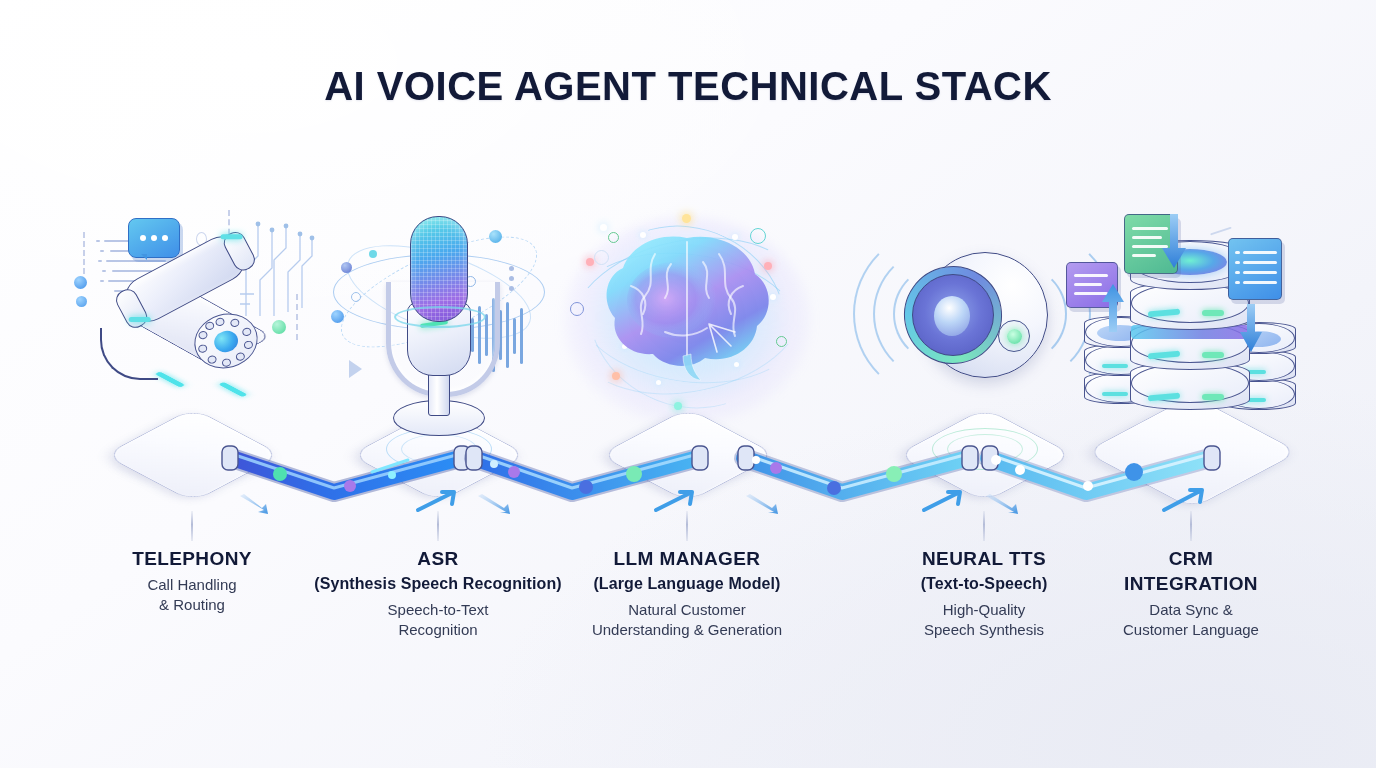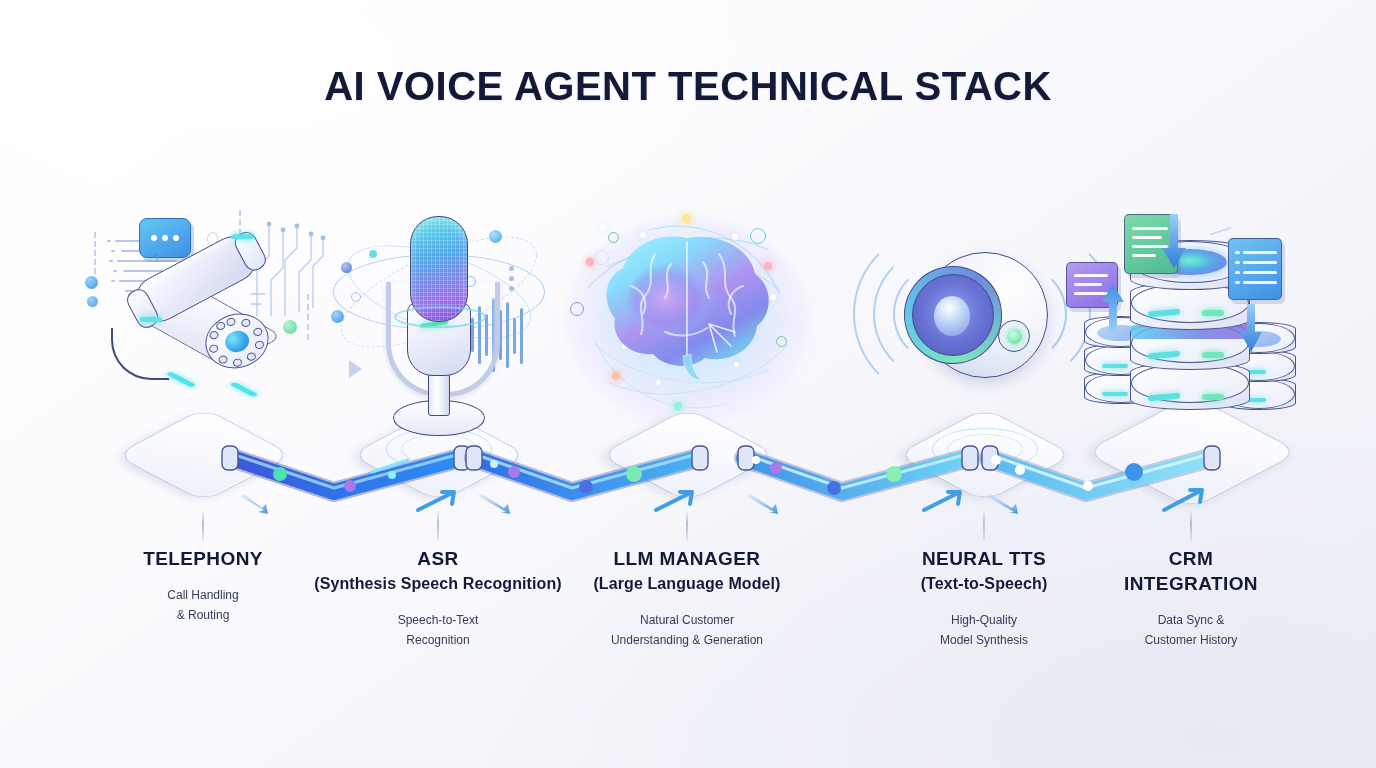--- a/index.html
+++ b/index.html
@@ -138,22 +138,22 @@
     letter-spacing: 0.4px;
   }
   .l-sub {
     font-size: 16px;
     line-height: 25px;
     font-weight: bold;
     color: #121a38;
     letter-spacing: 0.1px;
   }
   .l-desc {
-    margin-top: 14px;
-    font-size: 12px;
+    margin-top: 4px;
+    font-size: 15px;
     line-height: 20px;
     color: #333b55;
   }
 
   
   .phone-body {
     position: absolute;
     left: 50%; top: 76px;
     width: 128px; height: 78px;
     margin-left: -60px;
@@ -499,21 +499,21 @@
   }
   .arrow-v svg { display: block; }
 </style>
 </head>
 <body>
 
 <div id="canvas">
 
   <div id="title">AI VOICE AGENT TECHNICAL STACK</div>
 
-  <div class="stage" style="left:67px; width:272px;">
+  <div class="stage" style="left:56px; width:272px;">
     <div class="art">
 
       <div class="code-line" style="left:48px; top:30px; width:56px;"></div>
       <div class="code-line" style="left:54px; top:40px; width:44px;"></div>
       <div class="code-line" style="left:50px; top:50px; width:60px;"></div>
       <div class="code-line" style="left:56px; top:60px; width:40px;"></div>
       <div class="code-line" style="left:52px; top:70px; width:52px;"></div>
       <div class="code-line" style="left:58px; top:80px; width:36px;"></div>
       <div class="code-line" style="left:40px; top:30px; width:4px;"></div>
       <div class="code-line" style="left:44px; top:40px; width:4px;"></div>
@@ -757,21 +757,21 @@
       <div class="spk-dome"></div>
       <div class="spk-led"></div>
     </div>
 
     <div class="tick"></div>
     <div class="labels">
       <div class="l-title">NEURAL TTS</div>
       <div class="l-sub">(Text-to-Speech)</div>
       <div class="l-desc">
         <div>High-Quality</div>
-        <div>Model Synthesis</div>
+        <div>Speech Synthesis</div>
       </div>
     </div>
   </div>
 
   <div class="stage" style="left:1062px; width:258px;">
     <div class="art">
 
       <div class="platform">
         <div class="plat-shadow"></div>
         <div class="plat-top" style="width:150px; height:150px; margin-left:-75px; top:-8px;"></div>
@@ -883,21 +883,21 @@
     </div>
 
     <div class="tick"></div>
     <div class="labels">
       <div class="l-title">
         <div>CRM</div>
           <div>INTEGRATION</div>
       </div>
       <div class="l-desc">
         <div>Data Sync &amp;</div>
-        <div>Customer History</div>
+        <div>Customer Language</div>
       </div>
     </div>
   </div>
 
   <div class="pipe" style="left:222px; width:248px;">
     <svg width="248" height="72" viewBox="0 0 248 72">
       <defs>
         <linearGradient id="pg1" x1="0" y1="0" x2="1" y2="0">
           <stop offset="0%" stop-color="#3f55d8"></stop>
             <stop offset="40%" stop-color="#2f6fe8"></stop>

